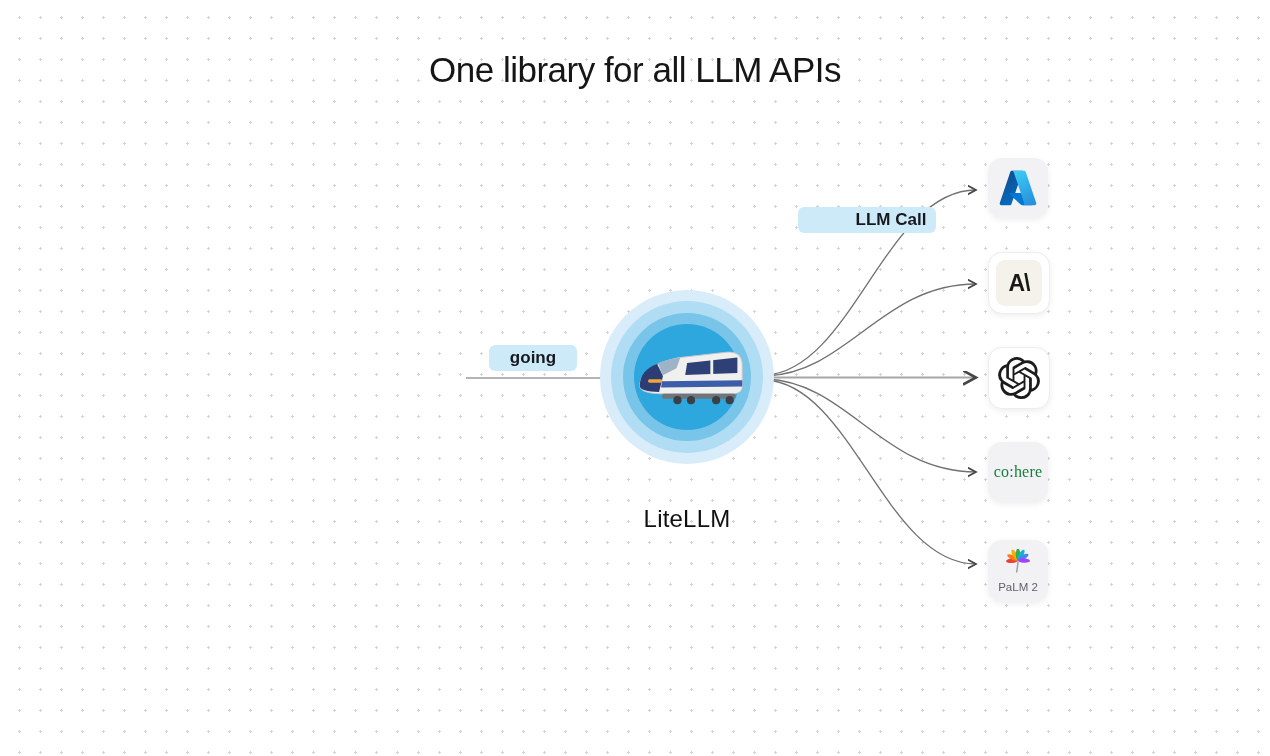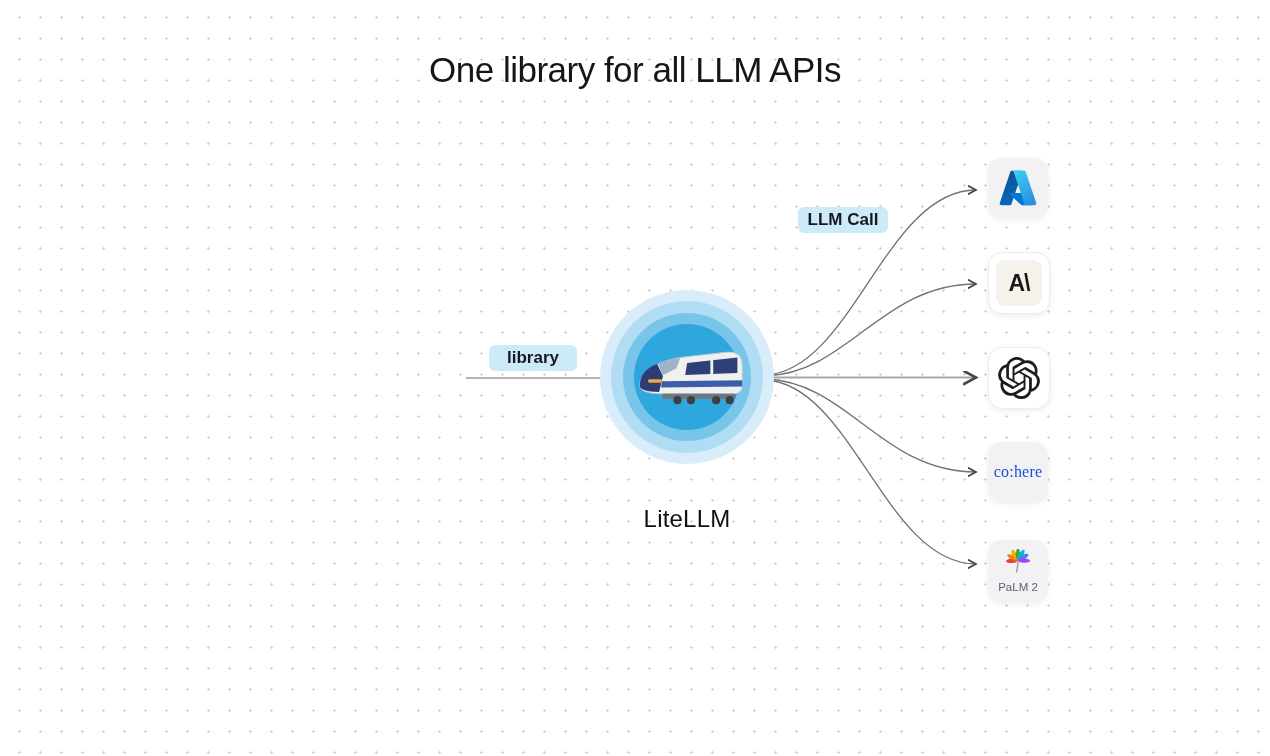--- a/index.html
+++ b/index.html
@@ -17,21 +17,21 @@
   .quote{
     position:absolute;left:102px;top:352px;width:370px;
     font-size:41px;font-weight:300;color:#2b2b2b;letter-spacing:-1.5px;line-height:52px;
     white-space:nowrap;
   }
   .badge{
     position:absolute;background:#cdeaf9;color:#16181d;border-radius:6px;
     font-size:17px;font-weight:700;line-height:26px;height:26px;text-align:center;
   }
   .badge.prompt{left:489px;top:345px;width:88px;}
-  .badge.llmcall{left:798px;top:207px;width:90px;}
+  .badge.llmcall{left:798px;top:207px;width:90px;padding-left:48px;}
   .connectors{position:absolute;left:0;top:0;width:1270px;height:756px;}
   
   .ring{position:absolute;border-radius:50%;}
   .ring.r1{left:600px;top:290px;width:174px;height:174px;background:#d8edf9;}
   .ring.r2{left:611px;top:301px;width:152px;height:152px;background:#b0ddf4;}
   .ring.r3{left:623px;top:313px;width:128px;height:128px;background:#79c5ea;}
   .ring.r4{left:634px;top:324px;width:106px;height:106px;background:#2ea6de;}
   .train{position:absolute;left:633px;top:343px;width:116px;height:64px;}
   .hub-label{
     position:absolute;left:587px;top:473px;width:200px;text-align:center;
@@ -48,21 +48,21 @@
   .tile.azure{top:158px;}
   .tile.anthropic{top:252px;}
   .tile.openai{top:347px;}
   .tile.cohere{top:442px;}
   .tile.palm{top:540px;height:62px;}
   .anthropic-inner{
     width:46px;height:46px;border-radius:9px;background:#f4f2ea;
     display:flex;align-items:center;justify-content:center;
   }
   .anthropic-mark{font-size:23px;font-weight:700;color:#191917;letter-spacing:-1px;}
-  .cohere-mark{font-family:"Liberation Serif",serif;font-size:16px;color:#1d4ed8;letter-spacing:0.2px;}
+  .cohere-mark{font-family:"Liberation Serif",serif;font-size:16px;color:#15803d;letter-spacing:0.2px;}
   .palm-label{font-size:11.5px;color:#5f6368;margin-top:2px;}
 </style>
 </head>
 <body>
 
 <div class="canvas">
 
   <h1 class="title">One library for all LLM APIs</h1>
 
   <svg class="connectors" viewBox="0 0 1270 756" fill="none">
@@ -73,21 +73,21 @@
     </defs>
     <path d="M466 378 L630 378" stroke="#9c9c9c" stroke-width="1.6" marker-end="url(#arrDark)"></path>
     <path d="M766 375 C 852 370, 886 190, 976 190" stroke="#707070" stroke-width="1.3" marker-end="url(#arrDark)"></path>
     <path d="M766 376 C 848 373, 882 284, 976 284" stroke="#707070" stroke-width="1.3" marker-end="url(#arrDark)"></path>
     <path d="M766 377.5 L 976 377.5" stroke="#a6a6a6" stroke-width="2" marker-end="url(#arrDark)"></path>
     <path d="M766 379 C 848 382, 882 472, 976 472" stroke="#707070" stroke-width="1.3" marker-end="url(#arrDark)"></path>
     <path d="M766 380 C 852 385, 886 564, 976 564" stroke="#707070" stroke-width="1.3" marker-end="url(#arrDark)"></path>
   </svg>
 
 
-  <div class="badge prompt">library</div>
+  <div class="badge prompt">going</div>
   <div class="badge llmcall">LLM Call</div>
 
   <div class="ring r1"></div>
   <div class="ring r2"></div>
   <div class="ring r3"></div>
   <div class="ring r4"></div>
 
   <svg class="train" viewBox="0 0 120 66">
     <path d="M7 44 C7 30 26 19 48 15 L96 9.5 C108 8.3 113 13.5 113 23 L113 45 C113 50 109 52.5 103 52.5 L33 52.5 C17 52.5 7 50 7 44 Z" fill="#f0f1ef" stroke="#c3c7cb" stroke-width="1"></path>
     <path d="M7 44 C7 33 14 25.5 25 21.5 L31 34 L27 50.5 C14.5 50 7 48.5 7 44 Z" fill="#2d3c72"></path>

